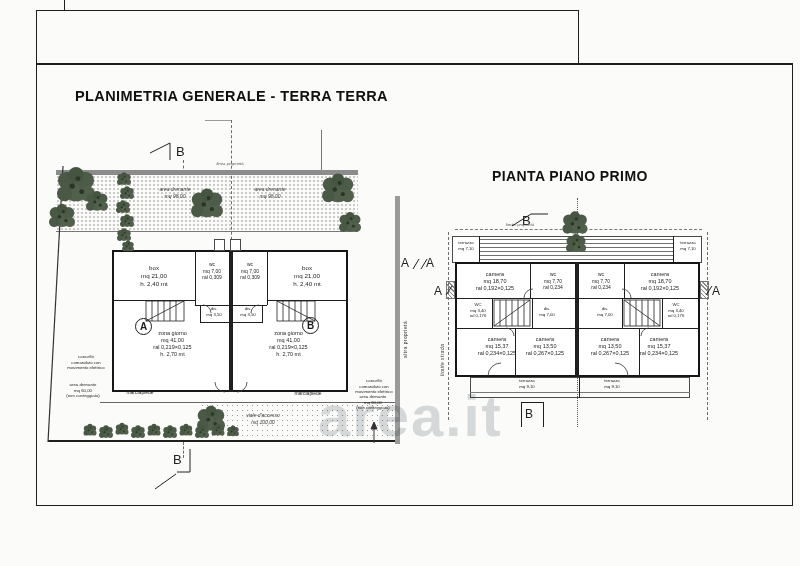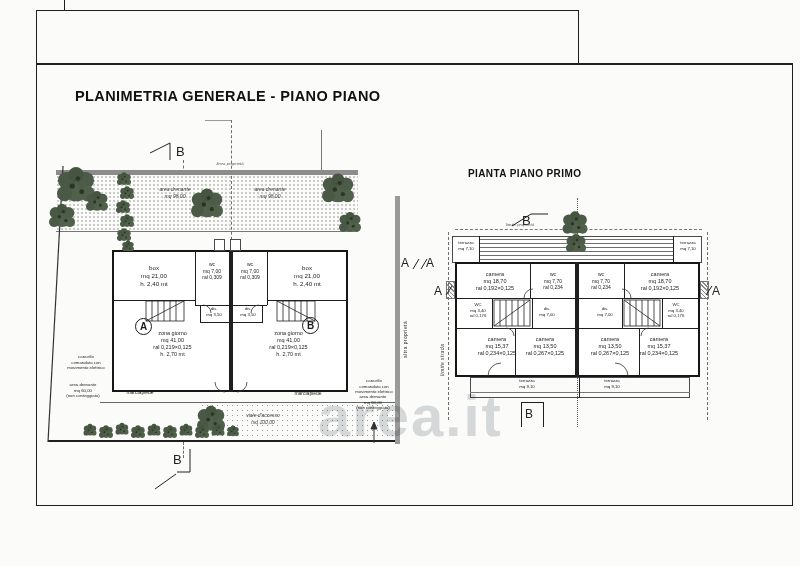--- a/index.html
+++ b/index.html
@@ -36,21 +36,21 @@
 <div class="sheet">
 
   <div class="ln" style="left:36px;top:10px;width:542px;height:1px"></div>
   <div class="ln" style="left:64px;top:0;width:1px;height:10px"></div>
   <div class="ln" style="left:578px;top:10px;width:1px;height:53px"></div>
   <div class="ln" style="left:36px;top:63px;width:757px;height:2px"></div>
   <div class="ln" style="left:36px;top:10px;width:1px;height:496px"></div>
   <div class="ln" style="left:792px;top:63px;width:1px;height:443px"></div>
   <div class="ln" style="left:36px;top:505px;width:757px;height:1px"></div>
 
-  <div class="ttl" style="left:75px;top:88px;font-size:14.5px">PLANIMETRIA GENERALE - PIANO PIANO</div>
+  <div class="ttl" style="left:75px;top:88px;font-size:14.5px">PLANIMETRIA GENERALE - TERRA TERRA</div>
 
   <div class="dashV" style="left:231px;top:120px;height:130px"></div>
   <div class="lng" style="left:205px;top:120px;width:26px;height:1px"></div>
   <div class="lng" style="left:321px;top:130px;width:1px;height:42px;background:#777"></div>
   <div class="dashV" style="left:183px;top:160px;height:14px"></div>
   <div class="dashV" style="left:183px;top:442px;height:16px"></div>
 
   <div class="mk" style="left:176px;top:144px">B</div>
   <div class="mk" style="left:173px;top:452px">B</div>
 
@@ -123,21 +123,21 @@
   <div class="t t4" style="left:352px;top:394px;width:42px">area drenante
 mq 60,00
 (non conteggiata)</div>
 
   <div class="lng" style="left:395px;top:196px;width:5px;height:248px"></div>
   <div class="vtxt" style="left:403px;top:298px;height:60px">altra proprietà</div>
 
   <div class="mk" style="left:401px;top:256px;font-size:12px">A</div>
   <div class="mk" style="left:426px;top:256px;font-size:12px">A</div>
 
-  <div class="ttl" style="left:468px;top:168px;font-size:10px">PIANTA PIANO PRIMO</div>
+  <div class="ttl" style="left:492px;top:168px;font-size:14px">PIANTA PIANO PRIMO</div>
 
   <div class="mk" style="left:522px;top:213px">B</div>
   <div class="dashH" style="left:455px;top:229px;width:247px"></div>
   <div class="t t4 it" style="left:498px;top:222px;width:44px;color:#555">limite proprietà</div>
   <div class="dotV" style="left:577px;top:198px;height:62px"></div>
   <div class="dotV" style="left:577px;top:377px;height:50px"></div>
   <div class="dashV" style="left:448px;top:232px;height:188px"></div>
   <div class="dashV" style="left:707px;top:232px;height:188px"></div>
   <div class="vtxt it" style="left:440px;top:330px;height:46px">limite strada</div>
 

